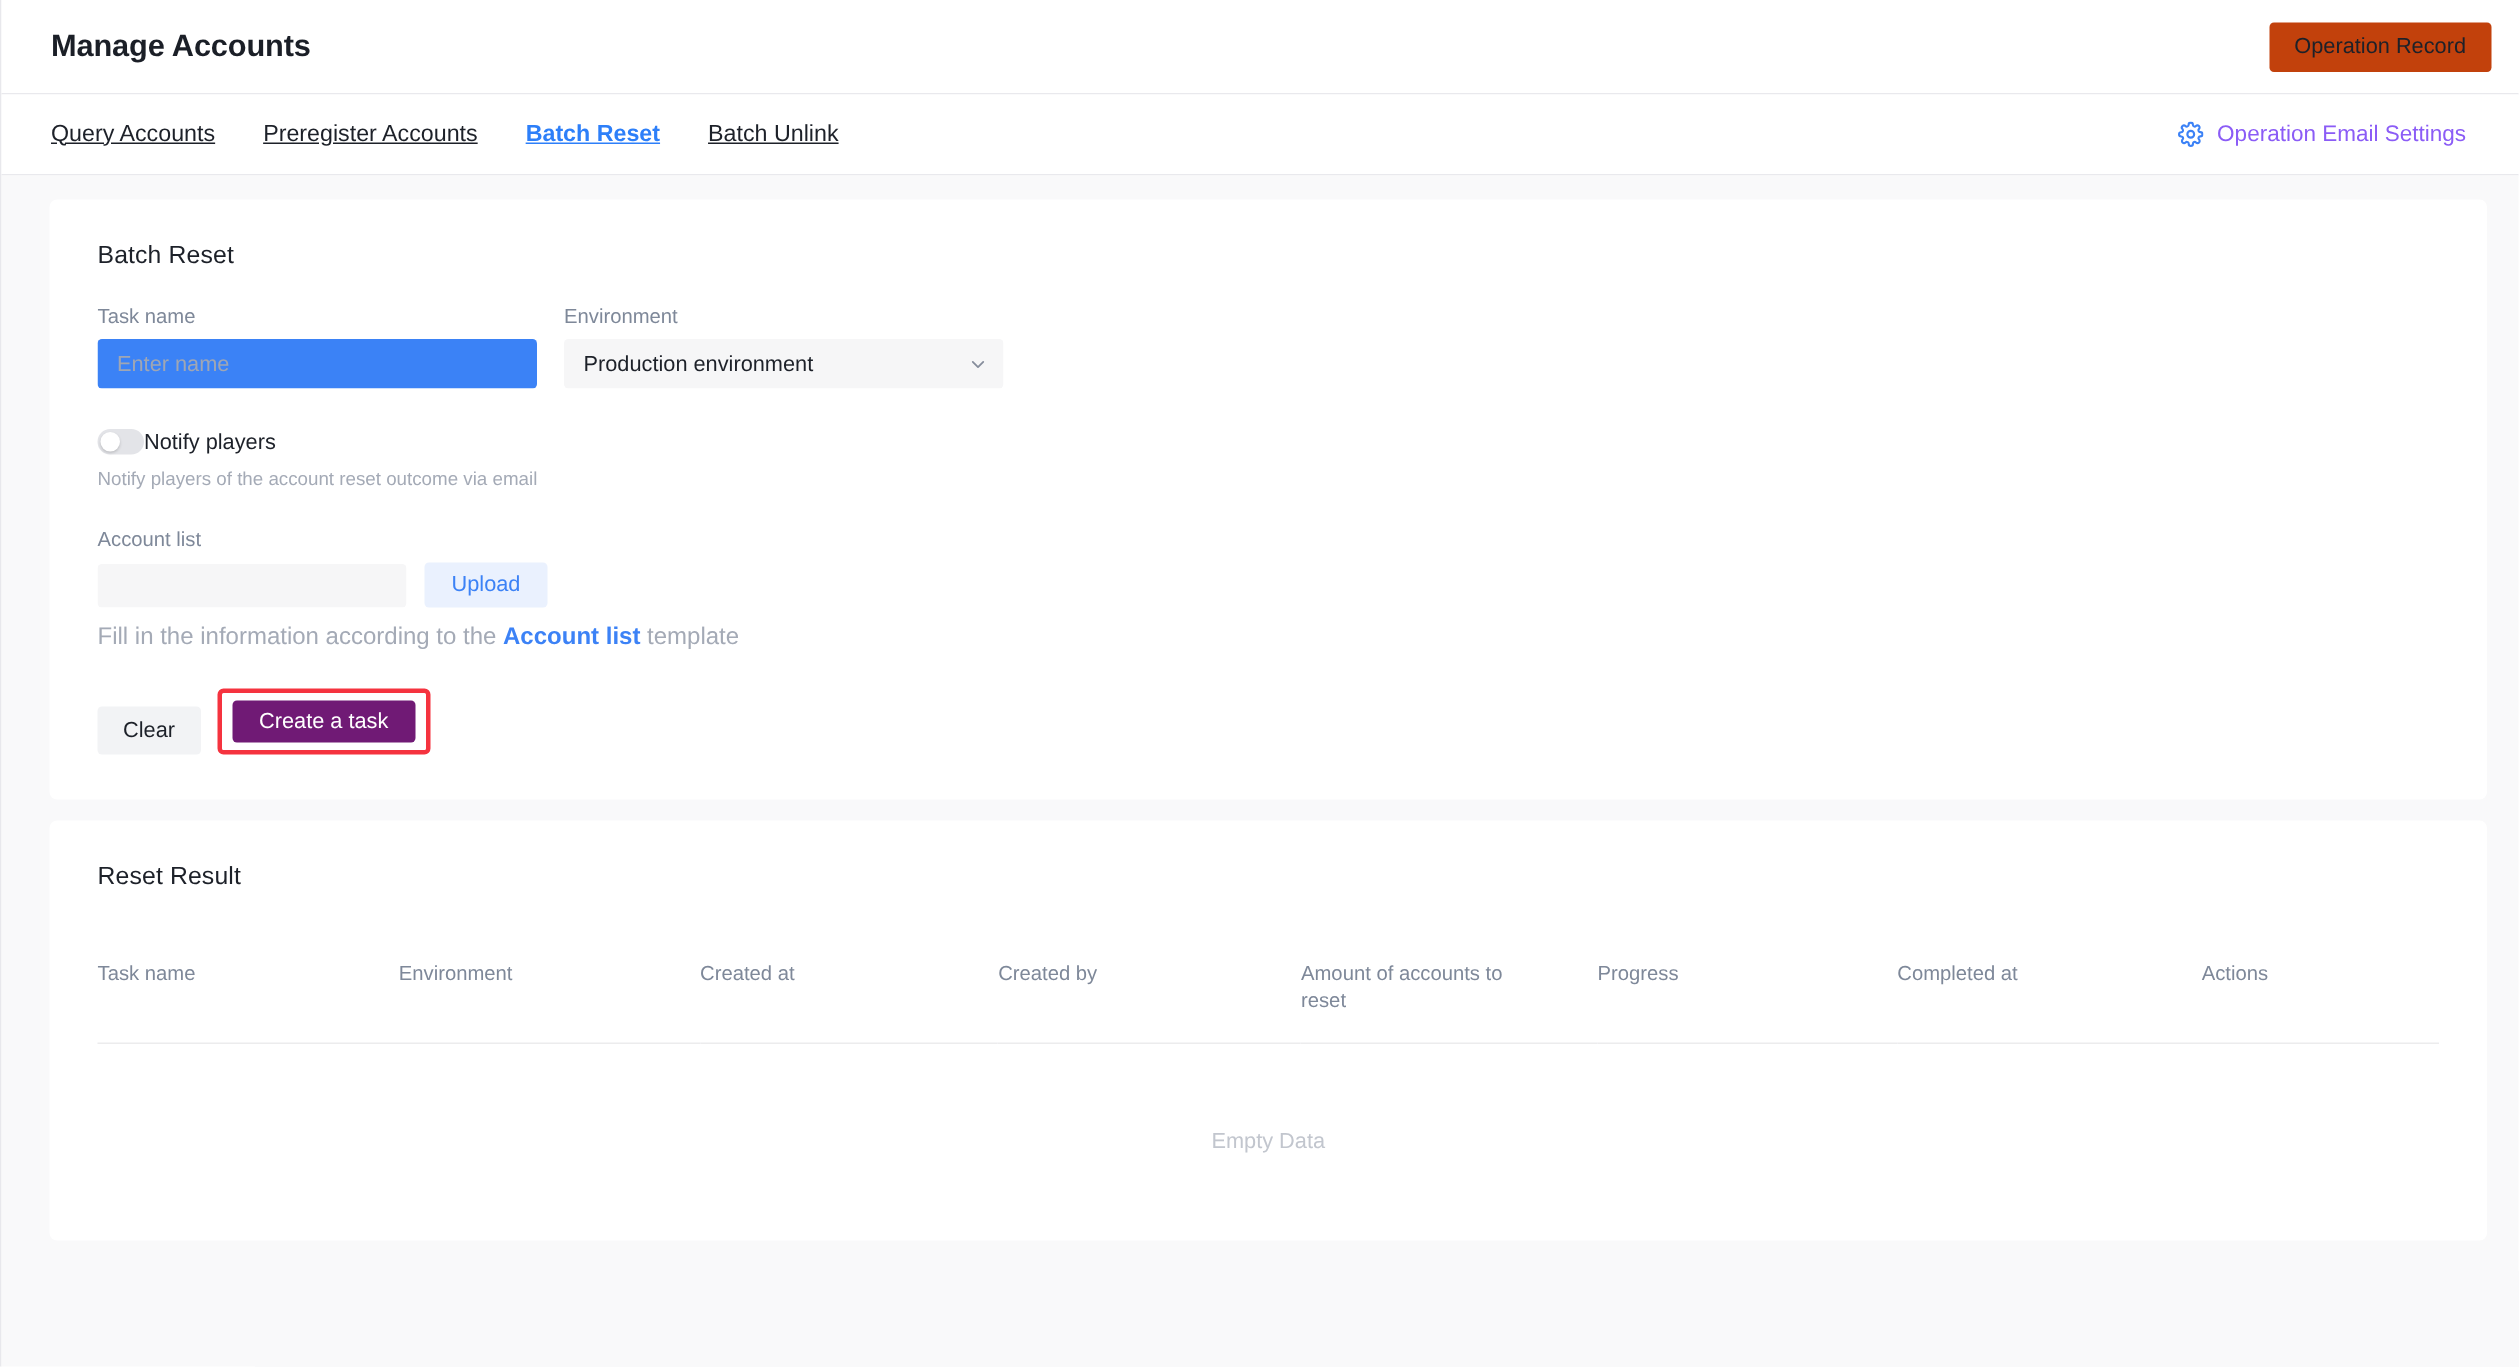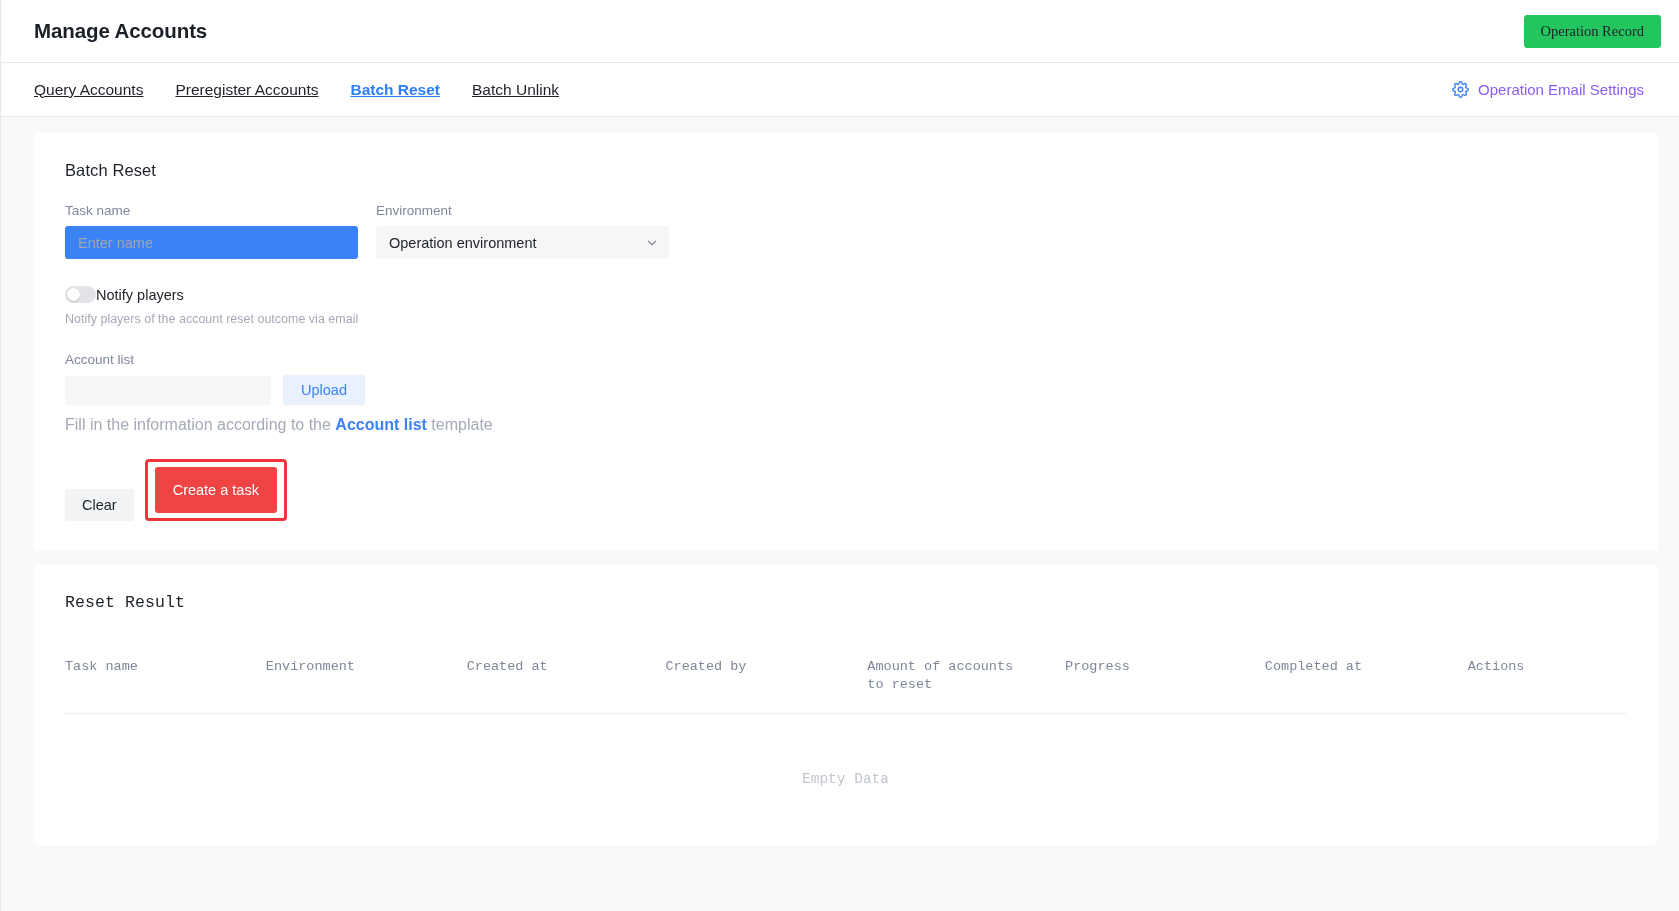--- a/index.html
+++ b/index.html
@@ -39,26 +39,26 @@
   }
   .page-title {
     font-size: 20.5px;
     font-weight: bold;
     letter-spacing: -0.1px;
     color: #1b1f27;
   }
   .header-spacer { flex: 1; }
 
   .operation-record-btn {
-    background: #22c55e;
+    background: #c2410c;
     border: none;
     border-radius: 3px;
     height: 33px;
     padding: 0 17px;
-    font-family: Liberation Serif, serif;
+    font-family: Liberation Sans, sans-serif;
     font-size: 14.5px;
     color: #1d2129;
     cursor: pointer;
     white-space: nowrap;
   }
 
   
   .tab-bar {
     position: relative;
     height: 54px;
@@ -273,34 +273,34 @@
     cursor: pointer;
   }
 
   .highlight-wrap {
     border: 3px solid #f5333f;
     border-radius: 4px;
     padding: 5px 7px;
     display: inline-flex;
   }
   .create-task-btn {
-    background: #ef4444;
+    background: #701a75;
     border: none;
     border-radius: 3px;
-    height: 46px;
+    height: 28px;
     padding: 4px 18px;
     font-family: "Liberation Sans", sans-serif;
     font-size: 14.5px;
     color: #ffffff;
     cursor: pointer;
     white-space: nowrap;
   }
 
   
-  .result-card { padding-bottom: 58px; font-family: Liberation Mono, monospace; }
+  .result-card { padding-bottom: 58px; }
   .result-title { margin-bottom: 46px; }
 
   .result-table {
     width: 100%;
     border-collapse: collapse;
     table-layout: fixed;
   }
   .result-table th {
     text-align: left;
     font-weight: normal;
@@ -365,21 +365,21 @@
       <div class="form-row">
         <div class="field">
           <label class="field-label">Task name</label>
           <input class="text-input" type="text" placeholder="Enter name" style="">
         </div>
 
         <div class="field">
           <label class="field-label">Environment</label>
           <div class="select-wrap">
             <div class="select-box">
-              <span>Operation environment</span>
+              <span>Production environment</span>
             </div>
             <span>
               <svg class="chevron-down-icon" viewBox="0 0 24 24" fill="none" stroke="#868d9c" stroke-width="2.4" stroke-linecap="round" stroke-linejoin="round">
                 <polyline points="5 8.5 12 15.5 19 8.5"></polyline>
               </svg>
             </span>
           </div>
         </div>
       </div>
 

